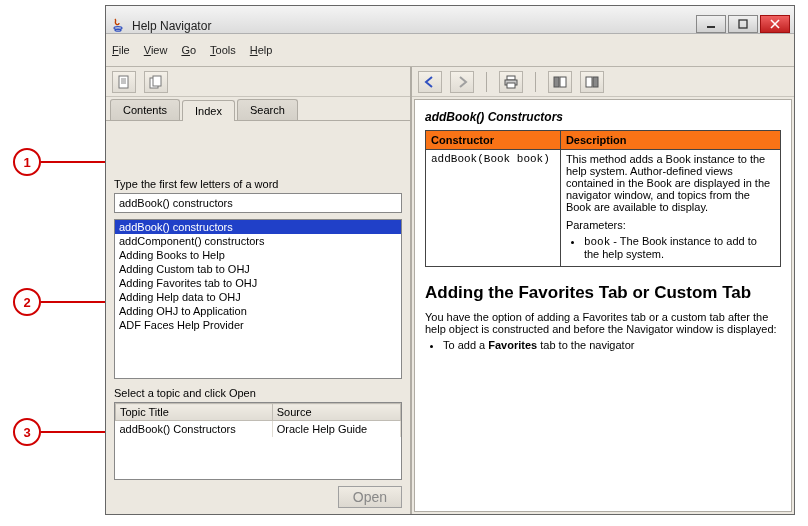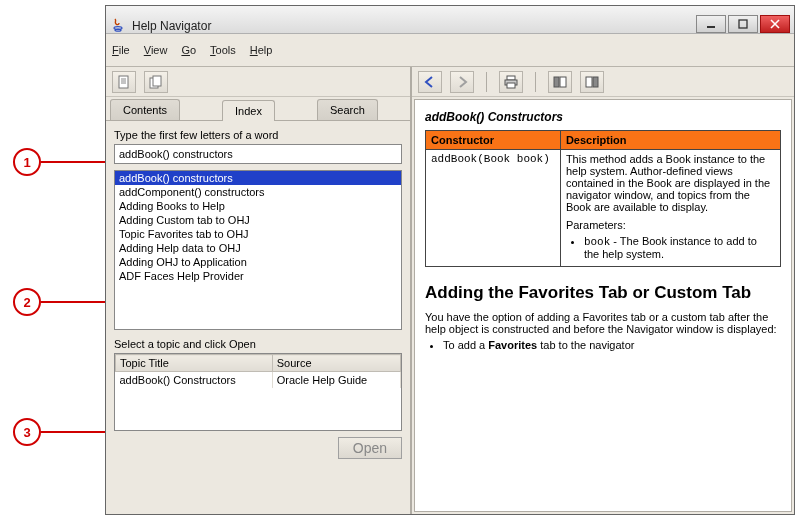--- a/index.html
+++ b/index.html
@@ -117,21 +117,20 @@
   }
   .tbtn svg { width: 14px; height: 14px; }
   .tbsep { width: 1px; height: 20px; background: #b0aca4; margin: 0 4px; }
   .tabs {
     height: 24px;
     display: flex;
     align-items: flex-end;
     padding: 0 4px;
     background: #ece8e0;
     border-bottom: 1px solid #b0aca4;
-    gap: 40px;
   }
   .tab {
     padding: 4px 12px;
     border: 1px solid #b0aca4;
     border-bottom: none;
     background: linear-gradient(#e0dcd4,#d4d0c8);
     margin-right: 2px;
     border-radius: 3px 3px 0 0;
     font-size: 11px;
   }
@@ -140,20 +139,21 @@
     position: relative;
     top: 1px;
     font-weight: normal;
   }
   .tabbody {
     flex: 1;
     padding: 8px 8px 6px 8px;
     display: flex;
     flex-direction: column;
     overflow: hidden;
+    justify-content: flex-end;
   }
   .label { font-size: 11px; margin-bottom: 3px; }
   .textinput {
     width: 100%;
     height: 20px;
     border: 1px solid #888;
     background: #fff;
     padding: 2px 4px;
     font-size: 11px;
     margin-bottom: 6px;
@@ -331,21 +331,21 @@
         <div class="tab">Search</div>
       </div>
       <div class="tabbody">
         <div class="label">Type the first few letters of a word</div>
         <input class="textinput" value="addBook() constructors" style="">
         <div class="listbox" id="index-list">
             <div class="listitem selected">addBook() constructors</div>
             <div class="listitem">addComponent() constructors</div>
             <div class="listitem">Adding Books to Help</div>
             <div class="listitem">Adding Custom tab to OHJ</div>
-            <div class="listitem">Topic Favorites tab to OHJ</div>
+            <div class="listitem">Adding Favorites tab to OHJ</div>
             <div class="listitem">Adding Help data to OHJ</div>
             <div class="listitem">Adding OHJ to Application</div>
             <div class="listitem">ADF Faces Help Provider</div>
           </div>
         <div class="label" style="margin-top:8px;">Select a topic and click Open</div>
         <div class="tablewrap">
           <table class="topics">
             <thead>
                 <tr>
               <th style="width:55%">Topic Title</th>

